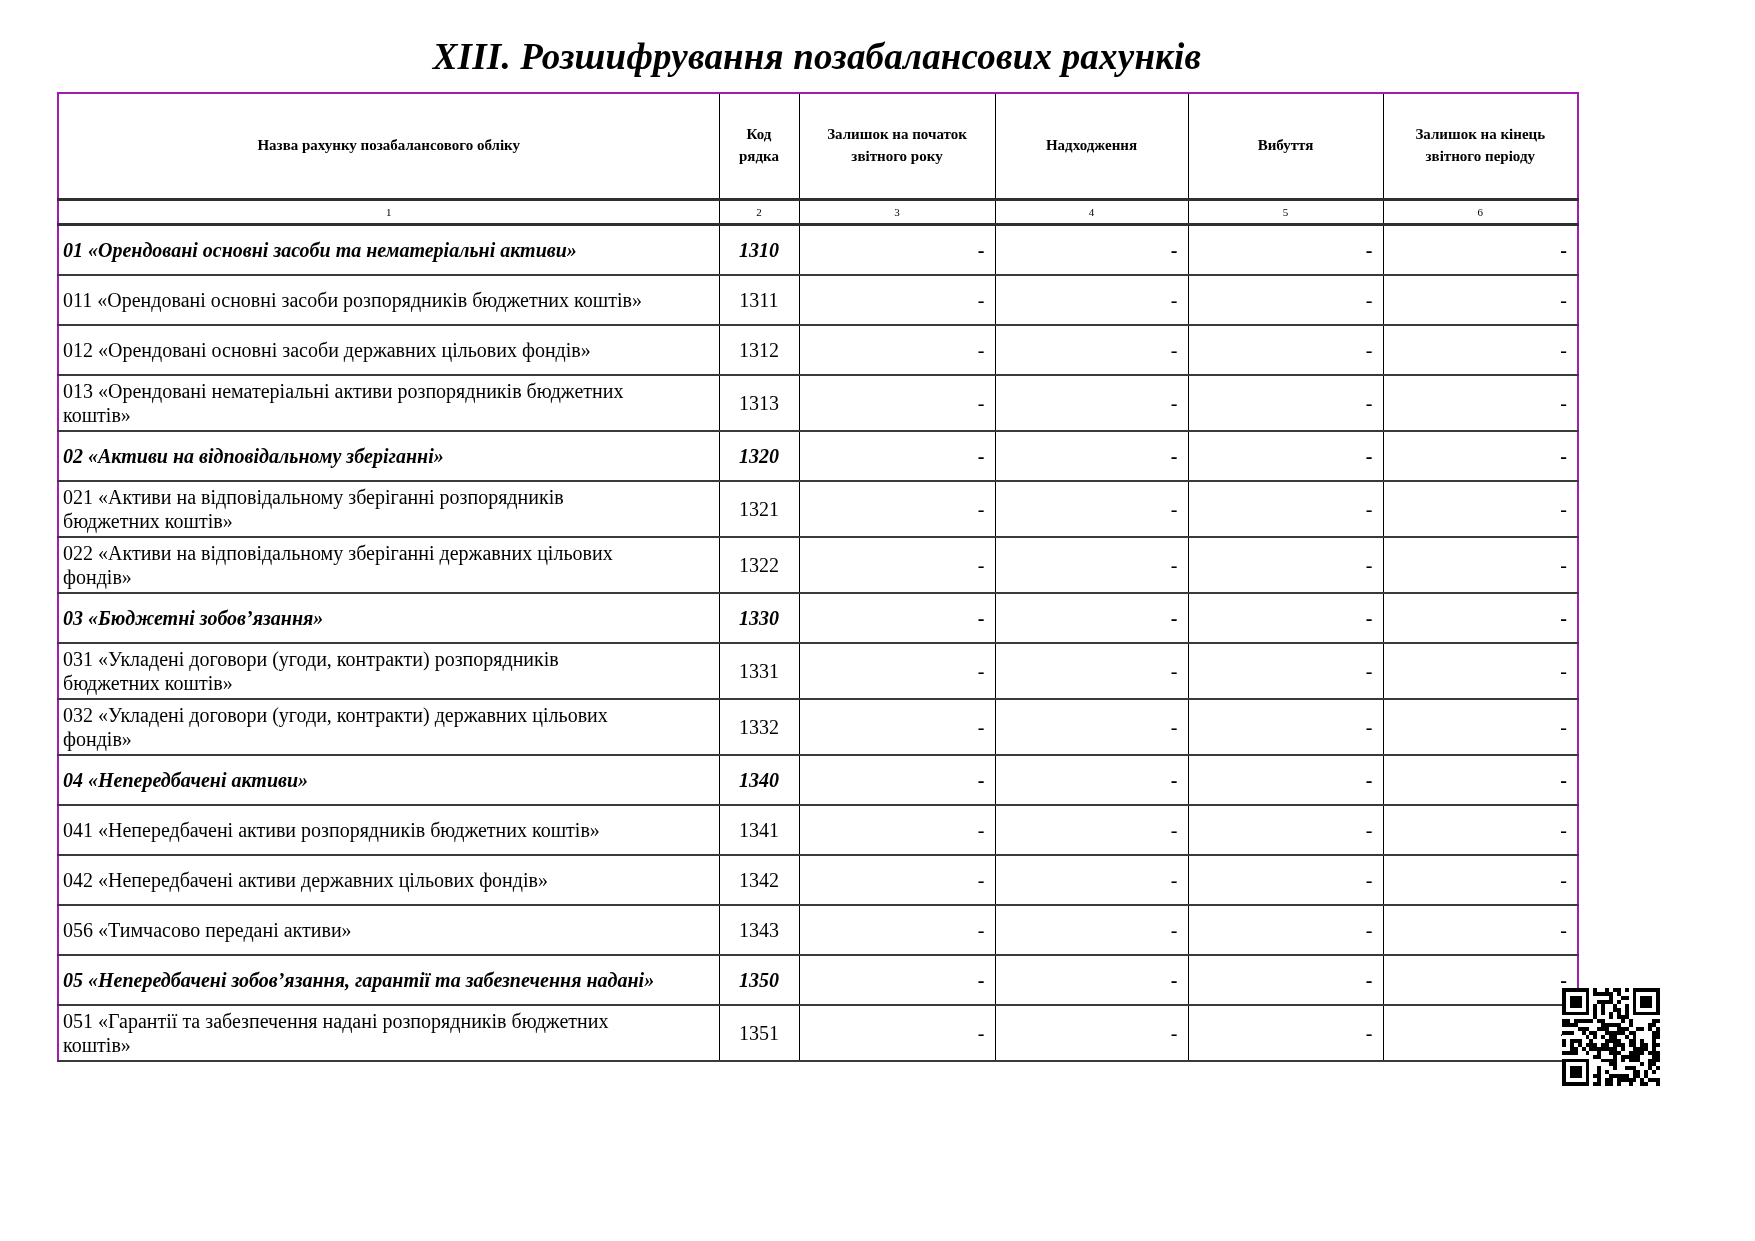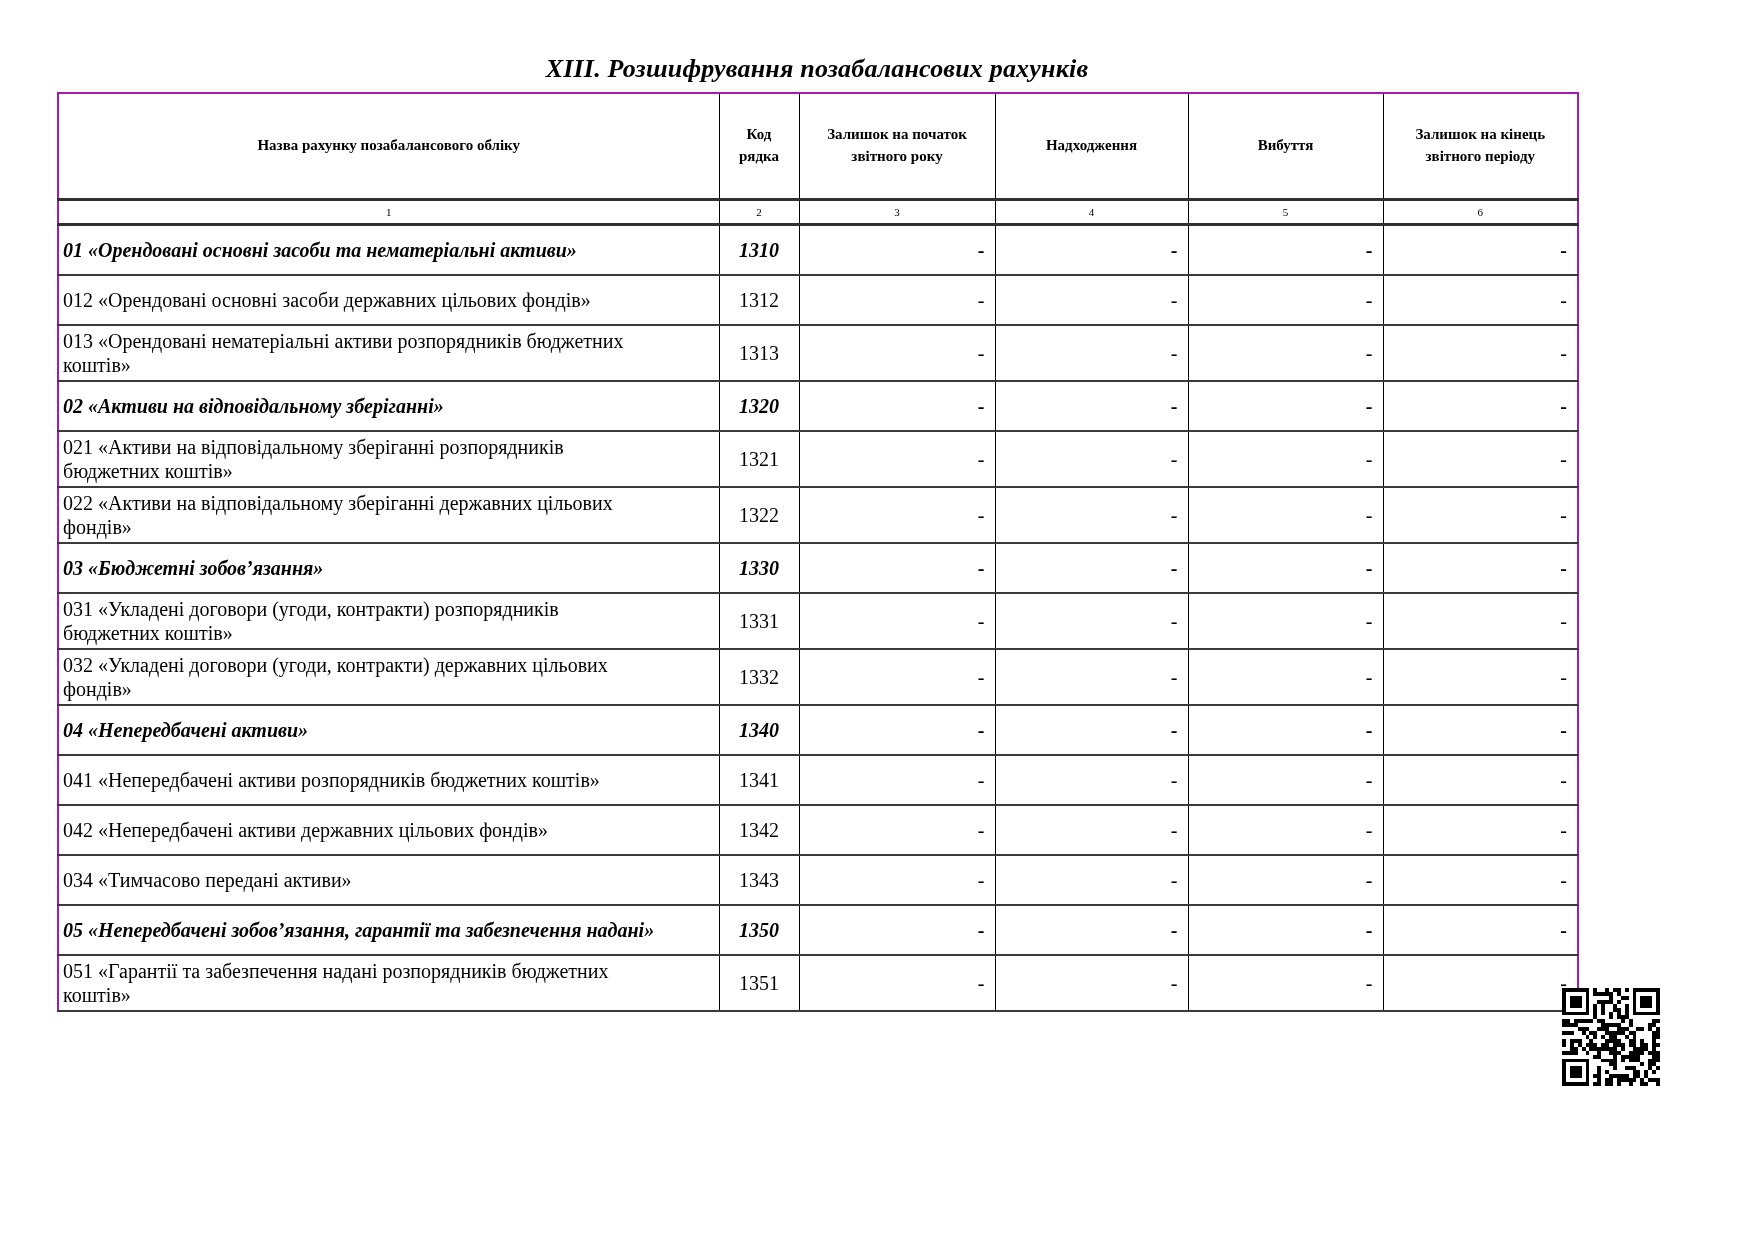--- a/index.html
+++ b/index.html
@@ -5,23 +5,23 @@
   html, body { margin: 0; padding: 0; background: #ffffff; }
   body {
     width: 1755px; height: 1241px;
     position: relative;
     font-family: "Liberation Serif", "DejaVu Serif", serif;
     color: #000;
     overflow: hidden;
   }
   .page-title {
     position: absolute;
-    left: 57px; top: 54px; width: 1520px;
-    text-align: center;
-    font-size: 26px;
+    left: 57px; top: 35px; width: 1520px;
+    text-align: center;
+    font-size: 37px;
     font-weight: bold;
     font-style: italic;
     margin: 0;
     letter-spacing: 0.2px;
   }
   table.accounts {
     position: absolute;
     left: 57px; top: 72px;
     width: 1520px;
     border-collapse: collapse;
@@ -115,20 +115,28 @@
   <tbody>
       <tr class="section-row">
     <td class="name">01 «Орендовані основні засоби та нематеріальні активи»</td>
     <td class="code">1310</td>
     <td class="val">-</td>
     <td class="val">-</td>
     <td class="val">-</td>
     <td class="val">-</td>
   </tr>
       <tr>
+    <td class="name">011 «Орендовані основні засоби розпорядників бюджетних коштів»</td>
+    <td class="code">1311</td>
+    <td class="val">-</td>
+    <td class="val">-</td>
+    <td class="val">-</td>
+    <td class="val">-</td>
+  </tr>
+      <tr>
     <td class="name">012 «Орендовані основні засоби державних цільових фондів»</td>
     <td class="code">1312</td>
     <td class="val">-</td>
     <td class="val">-</td>
     <td class="val">-</td>
     <td class="val">-</td>
   </tr>
       <tr>
     <td class="name">013 «Орендовані нематеріальні активи розпорядників бюджетних
 коштів»</td>
@@ -208,21 +216,21 @@
   </tr>
       <tr>
     <td class="name">042 «Непередбачені активи державних цільових фондів»</td>
     <td class="code">1342</td>
     <td class="val">-</td>
     <td class="val">-</td>
     <td class="val">-</td>
     <td class="val">-</td>
   </tr>
       <tr>
-    <td class="name">034 «Тимчасово передані активи»</td>
+    <td class="name">056 «Тимчасово передані активи»</td>
     <td class="code">1343</td>
     <td class="val">-</td>
     <td class="val">-</td>
     <td class="val">-</td>
     <td class="val">-</td>
   </tr>
       <tr class="section-row">
     <td class="name">05 «Непередбачені зобов’язання, гарантії та забезпечення надані»</td>
     <td class="code">1350</td>
     <td class="val">-</td>

